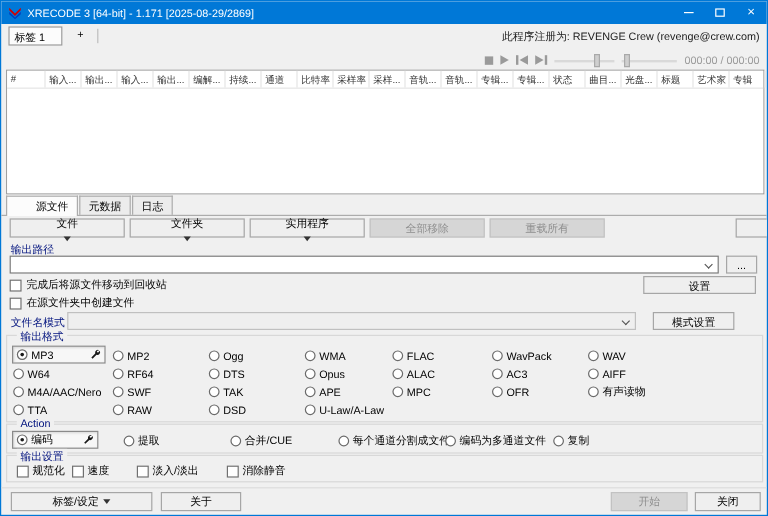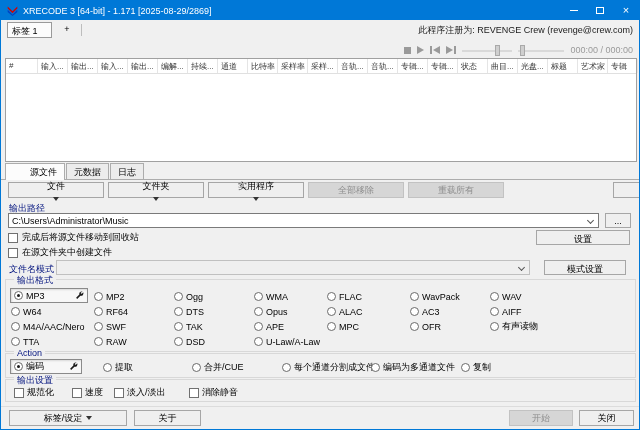--- a/index.html
+++ b/index.html
@@ -187,39 +187,39 @@
         <span>全部移除</span>
       </div>
     <div class="btn disabled" style="left:407px">
         <span>重载所有</span>
       </div>
     <div class="btn btn-more"></div>
   </div>
 
   <span class="sec-label" style="left:8px; top:201px">输出路径</span>
   <div class="combo" style="left:7px; top:212px; width:591px">
-    <span>C:\Users\Administrator\Music</span><span class="chev"></span>
+    <span class="chev"></span>
   </div>
   <div class="pushbtn" style="left:604px; top:212px; width:26px">...</div>
   <div class="pushbtn" style="left:535px; top:229px; width:94px">设置</div>
 
   <div class="cbrow" style="left:7px; top:230px">
     <span class="cbox"></span>
     <span>完成后将源文件移动到回收站</span>
   </div>
   <div class="cbrow" style="left:7px; top:245px">
     <span class="cbox"></span>
     <span>在源文件夹中创建文件</span>
   </div>
 
   <span class="sec-label" style="left:8px; top:262px">文件名模式</span>
   <div class="combo disabled" style="left:55px; top:259px; width:474px">
     <span></span><span class="chev"></span>
   </div>
-  <div class="pushbtn" style="left:543px; top:259px; width:82px">模式设置</div>
+  <div class="pushbtn" style="left:543px; top:259px; width:68px">模式设置</div>
 
   <div class="group" style="top:278px; height:73px">
     <span class="legend">输出格式</span>
     <div style="position:absolute; inset:0;">
         <div class="fi fsel" style="left: 4px; top: 8px; width: 78px;">
           <span class="radio on"></span>
           <span>MP3</span>
           <span class="wrench">
             <svg width="9" height="9" viewBox="0 0 16 16">
               <path fill="#1a1a1a" d="M13.6 1.4a4.2 4.2 0 0 0-5.9 4.9L2 12.2 3.8 14l5.9-5.7a4.2 4.2 0 0 0 4.9-5.9L12.2 4.8l-1.7-.3-.3-1.7z"></path>
@@ -360,21 +360,21 @@
       </div>
   </div>
 
   <div class="group" style="top:378px; height:23px">
     <span class="legend">输出设置</span>
     <div style="position:absolute; inset:0;">
         <div class="fi" style="left: 8px; top: 6px;">
           <span class="cbox"></span>
           <span>规范化</span>
         </div>
-        <div class="fi" style="left: 66px; top: 6px; text-align: right;">
+        <div class="fi" style="left: 54px; top: 6px; text-align: right;">
           <span class="cbox"></span>
           <span>速度</span>
         </div>
         <div class="fi" style="left: 108px; top: 6px;">
           <span class="cbox"></span>
           <span>淡入/淡出</span>
         </div>
         <div class="fi" style="left: 183px; top: 6px;">
           <span class="cbox"></span>
           <span>消除静音</span>

